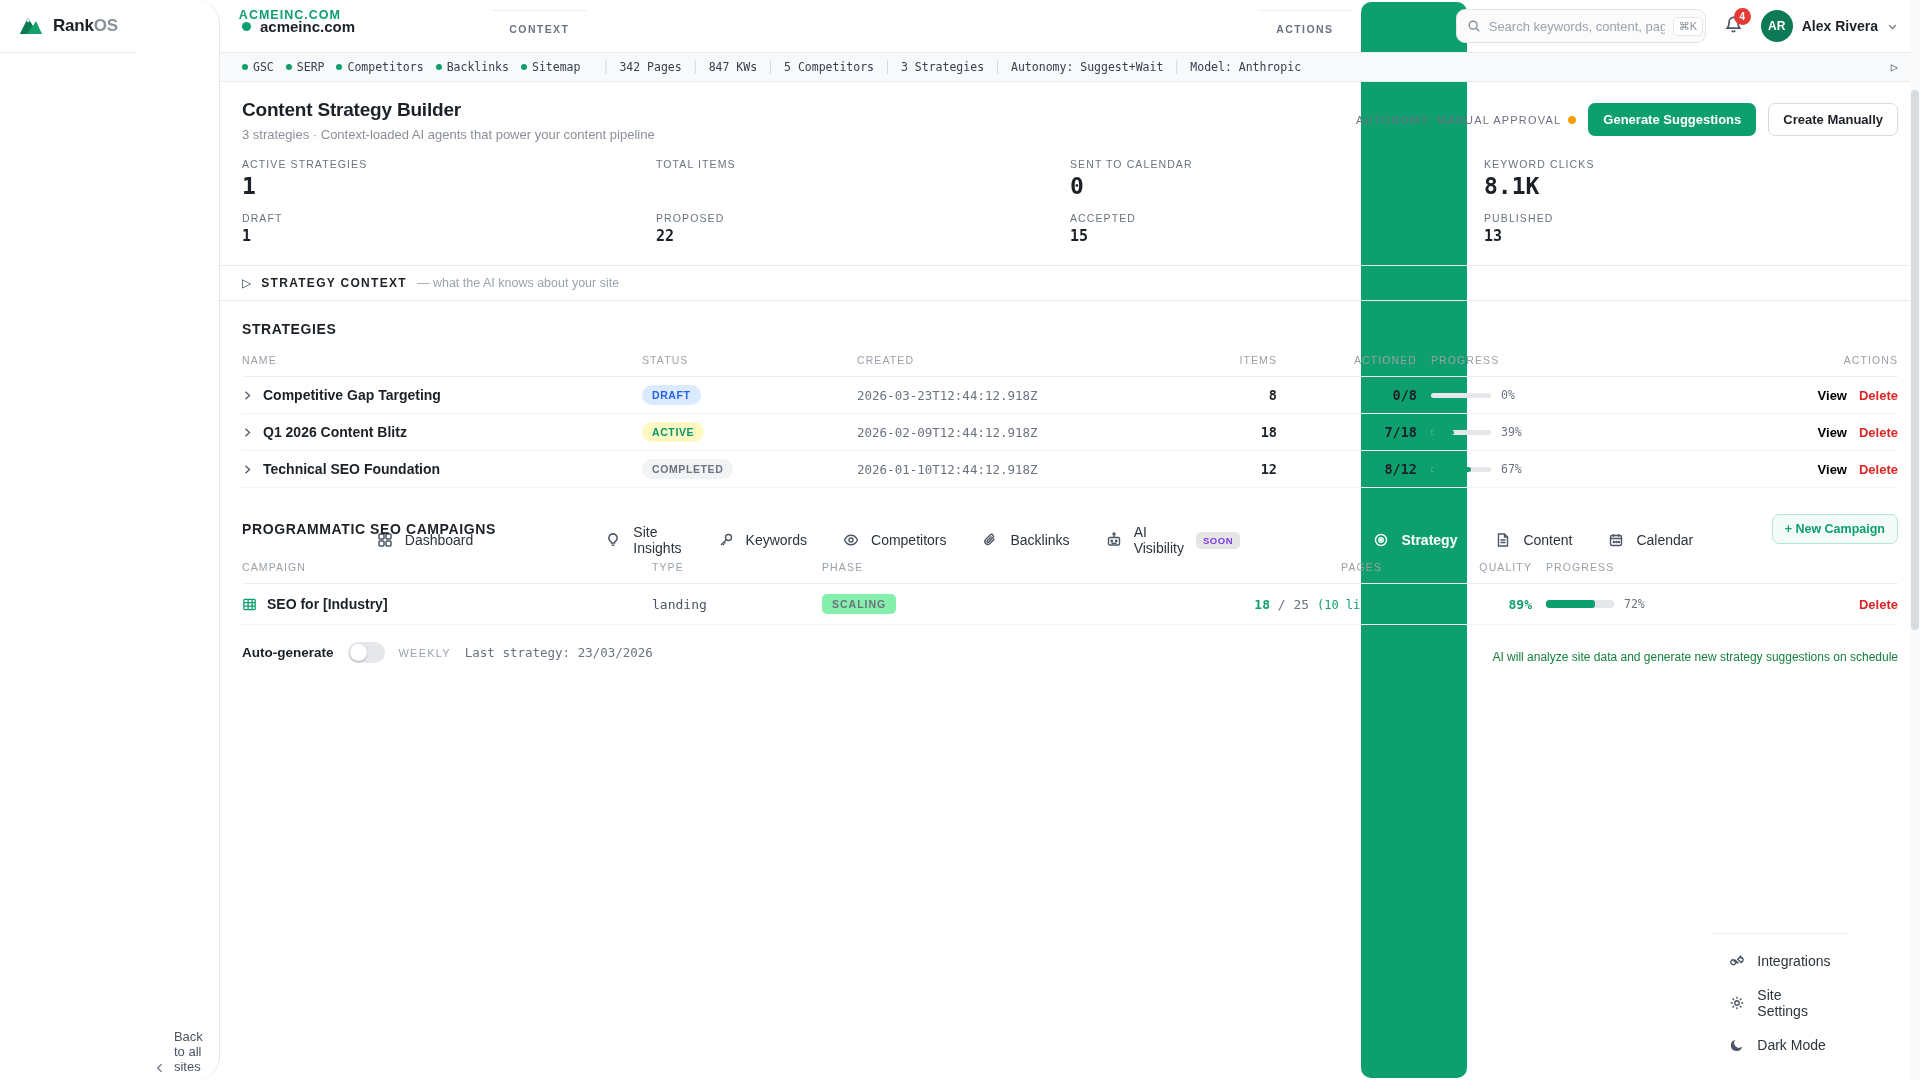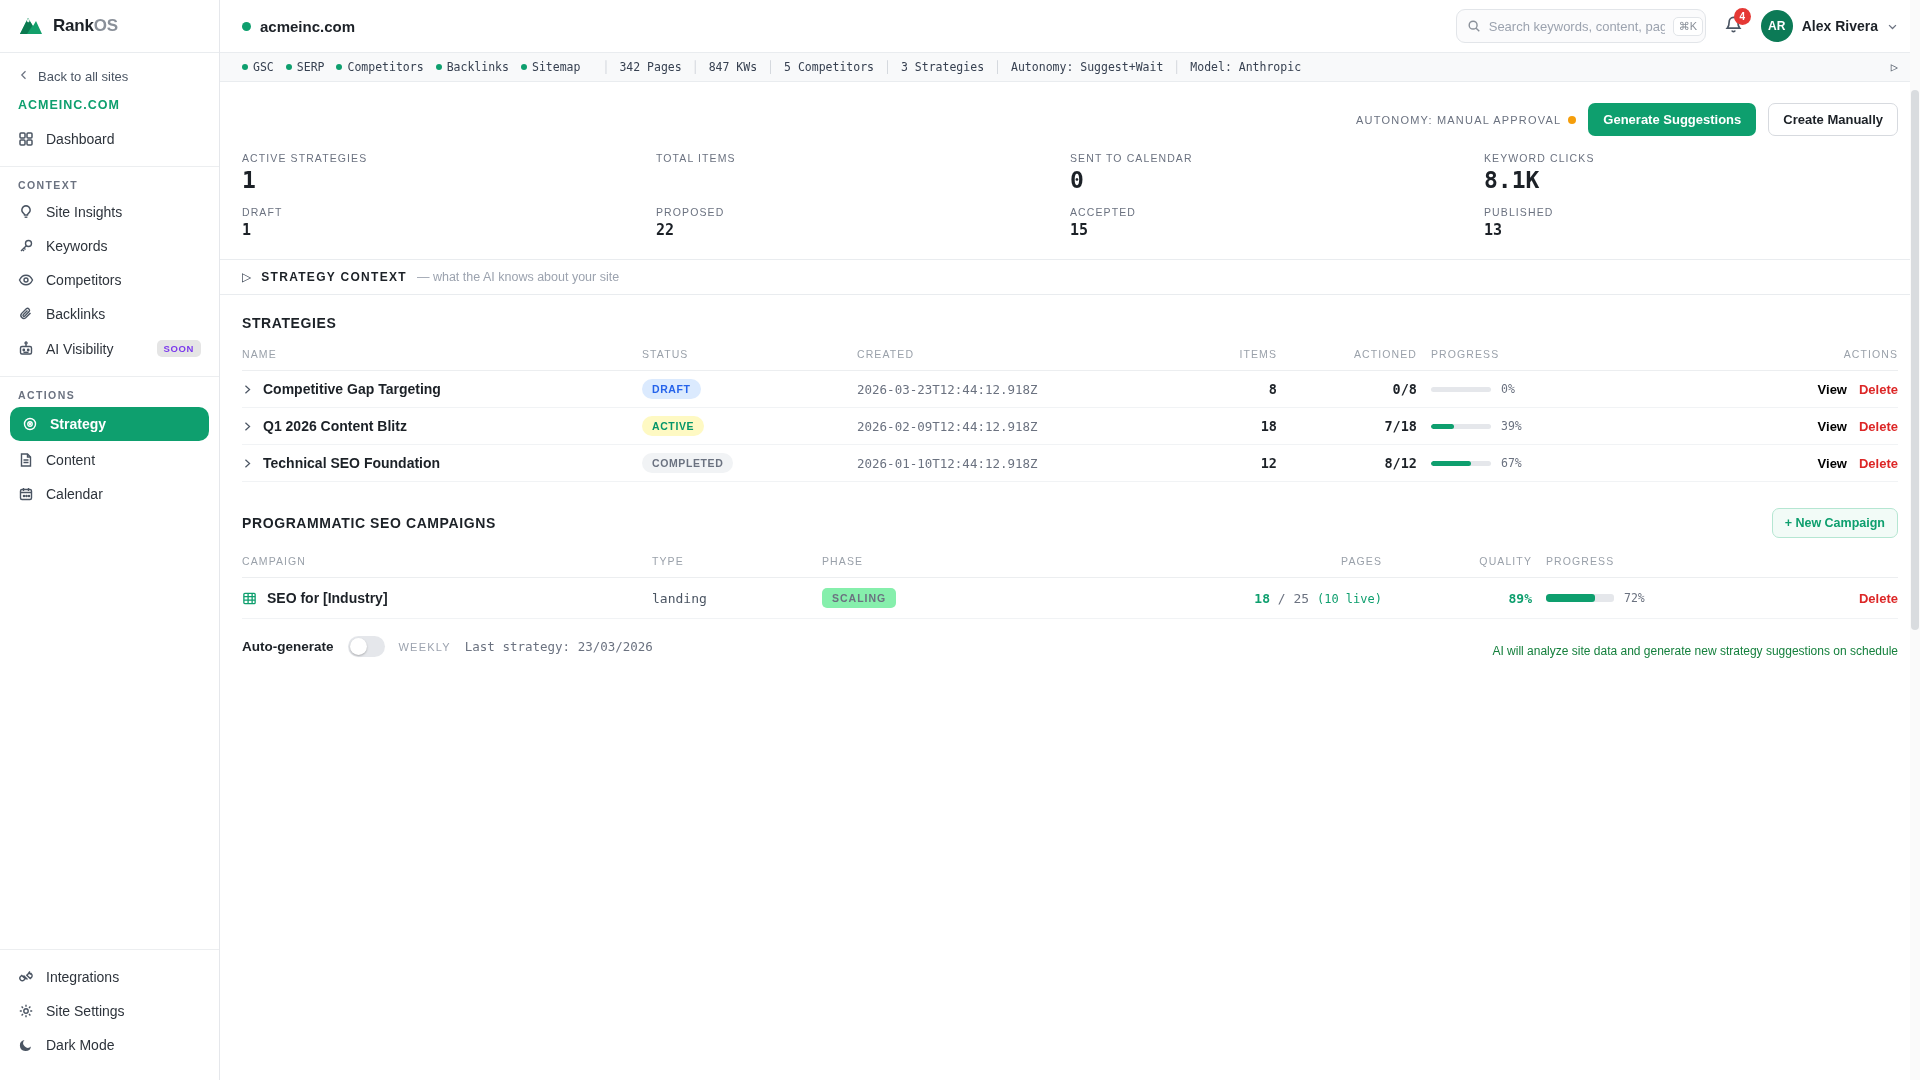--- a/index.html
+++ b/index.html
@@ -1,26 +1,26 @@
 <!DOCTYPE html>
 <html><head>
 <meta charset="utf-8">
 <style>
   * { margin:0; padding:0; box-sizing:border-box; }
   html,body { width:1920px; height:1080px; overflow:hidden; background:#ffffff;
     font-family:"Liberation Sans", sans-serif; color:#1c2127; }
 
   
   .sidebar { position:fixed; left:0; top:0; width:220px; height:1080px; background:#fff;
-    border-right:1px solid #e5e7eb; display:flex; flex-direction:column; }
+    border-right:1px solid #e5e7eb; display:flex; flex-direction:row;border-radius:23px; }
   .logo-row { height:53px; display:flex; align-items:center; gap:9px; padding:0 18px;
     border-bottom:1px solid #e9ecef; }
   .logo-text { font-size:17px; font-weight:700; letter-spacing:-0.2px; }
   .logo-text .os { color:#8a9099; font-weight:700; }
-  .back-row { display:flex; align-items:flex-start; gap:8px; padding:16px 18px 6px; color:#4b5563; font-size:13px; cursor:pointer; }
+  .back-row { display:flex; align-items:flex-end; gap:8px; padding:16px 18px 6px; color:#4b5563; font-size:13px; cursor:pointer; }
   .site-name { padding:8px 18px 10px; color:#0e9f6e; font-weight:700; font-size:12.5px; letter-spacing:1px; }
   .nav-item { display:flex; align-items:center; gap:12px; padding:9px 18px; font-size:14px; color:#2d333b; cursor:pointer; }
   .nav-item svg { flex:0 0 auto; }
   .section-label { margin-top:10px; padding:12px 18px 4px; font-size:10.5px; font-weight:700; letter-spacing:1.4px;
     color:#6b7280; border-top:1px solid #eceef0; }
   .nav-item.active { background:#0e9f6e; color:#fff; border-radius:10px; margin:2px 10px; padding:9px 10px 9px 12px; font-weight:700; }
   .soon-badge { margin-left:auto; background:#e5e5e5; color:#7c3aed; font-size:9.5px; font-weight:700;
     letter-spacing:0.6px; padding:3px 7px; border-radius:5px; }
   .sidebar-footer { margin-top:auto; border-top:1px solid #eceef0; padding:10px 0 18px; }
 
@@ -343,20 +343,24 @@
     <span class="sb-sep">│</span>
       <span>3 Strategies</span>
     <span class="sb-sep">│</span>
       <span>Autonomy: Suggest+Wait</span>
     <span class="sb-sep">│</span>
       <span>Model: Anthropic</span>
     <span class="sb-expand">▷</span>
   </div>
 
   <div class="page-head">
+    <div>
+      <div class="page-title">Content Strategy Builder</div>
+      <div class="page-sub">3 strategies · Context-loaded AI agents that power your content pipeline</div>
+    </div>
     <div class="page-head-right">
       <span class="autonomy-label">
         <span>AUTONOMY: MANUAL APPROVAL</span>
           <span class="orange-dot"></span>
       </span>
       <button class="btn-primary">Generate Suggestions</button>
       <button class="btn-secondary">Create Manually</button>
     </div>
   </div>
 

